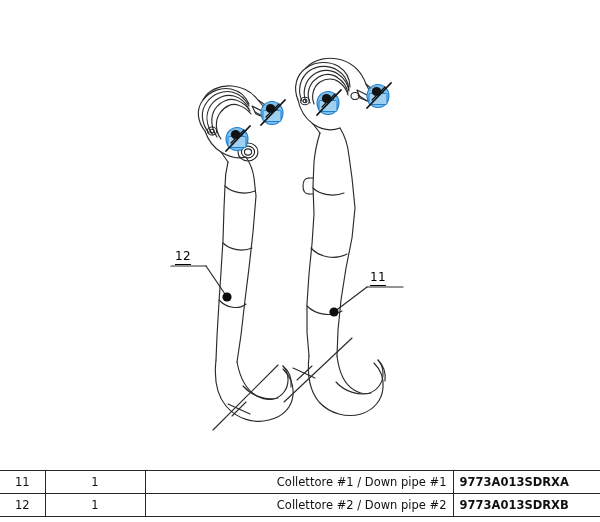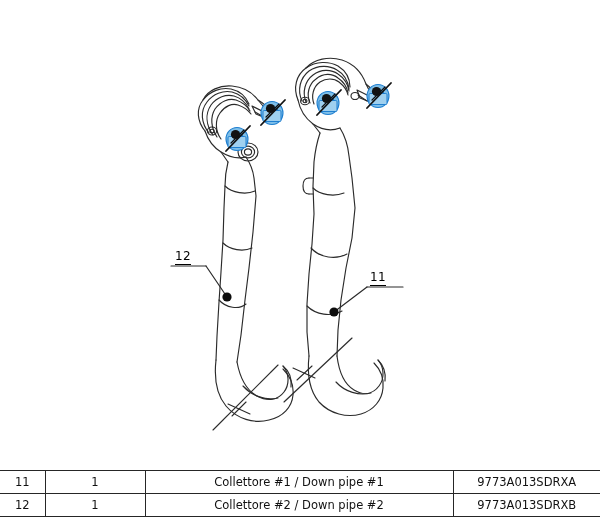--- a/index.html
+++ b/index.html
@@ -76,22 +76,22 @@
     vertical-align: middle;
     overflow: hidden;
     white-space: nowrap;
   }
   table.parts-table td.cell-index,
   table.parts-table td.cell-qty {
     text-align: center;
     border-right-width: 1.8px;
   }
   table.parts-table td.cell-index { border-left: none; }
-  table.parts-table td.cell-desc { text-align: center; }
-  table.parts-table td.cell-pn   { text-align: center; border-right: none; }
+  table.parts-table td.cell-desc { text-align: right; }
+  table.parts-table td.cell-pn   { text-align: left; border-right: none; font-weight: bold; }
 
   
   table.parts-table tr.row-1 td { border-bottom-width: 1.2px; }
   table.parts-table tr.row-2 td { border-top-width: 0; }
 </style>
 </head>
 <body>
 
 <div id="drawing-area">
   <svg viewBox="0 0 600 470" xmlns="http://www.w3.org/2000/svg">

